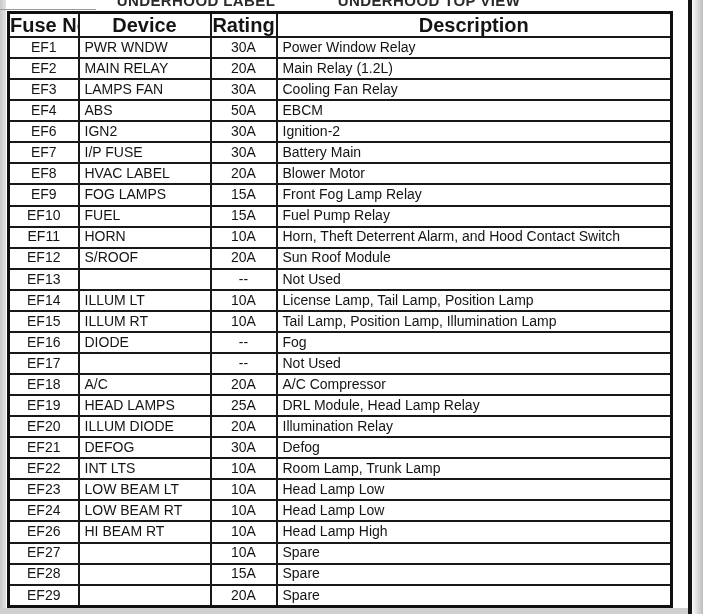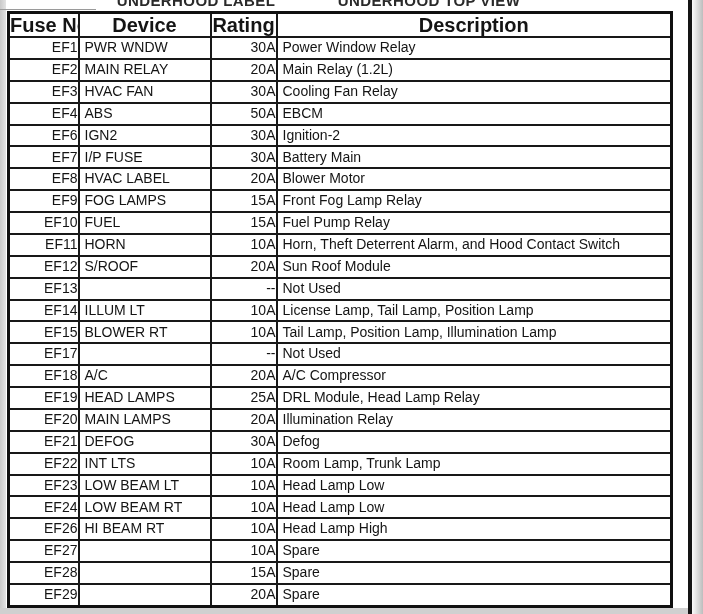--- a/index.html
+++ b/index.html
@@ -66,21 +66,21 @@
     overflow: hidden;
     padding: 0 0 0 5px;
   }
   .fuse-table th {
     height: 22px;
     font-size: 20px;
     font-weight: bold;
     text-align: center;
     padding: 0;
   }
-  .fuse-table td.center { text-align: right; padding: 0; }
+  .fuse-table td.center { text-align: center; padding: 0; }
   col.c-fuse   { width: 70px;  }
   col.c-device { width: 132px; }
   col.c-rating { width: 66px;  }
   col.c-desc   { width: auto;  }
 </style>
 </head>
 <body>
 
 <div class="left-strip"></div>
 <div class="faint-top-line"></div>
@@ -114,21 +114,21 @@
         <td>Power Window Relay</td>
       </tr>
       <tr>
         <td class="center">EF2</td>
         <td>MAIN RELAY</td>
         <td class="center">20A</td>
         <td>Main Relay (1.2L)</td>
       </tr>
       <tr>
         <td class="center">EF3</td>
-        <td>HVAC FAN</td>
+        <td>LAMPS FAN</td>
         <td class="center">30A</td>
         <td>Cooling Fan Relay</td>
       </tr>
       <tr>
         <td class="center">EF4</td>
         <td>ABS</td>
         <td class="center">50A</td>
         <td>EBCM</td>
       </tr>
       <tr>
@@ -180,23 +180,29 @@
         <td>Not Used</td>
       </tr>
       <tr>
         <td class="center">EF14</td>
         <td>ILLUM LT</td>
         <td class="center">10A</td>
         <td>License Lamp, Tail Lamp, Position Lamp</td>
       </tr>
       <tr>
         <td class="center">EF15</td>
-        <td>BLOWER RT</td>
+        <td>ILLUM RT</td>
         <td class="center">10A</td>
         <td>Tail Lamp, Position Lamp, Illumination Lamp</td>
+      </tr>
+      <tr>
+        <td class="center">EF16</td>
+        <td>DIODE</td>
+        <td class="center">--</td>
+        <td>Fog</td>
       </tr>
       <tr>
         <td class="center">EF17</td>
         <td></td>
         <td class="center">--</td>
         <td>Not Used</td>
       </tr>
       <tr>
         <td class="center">EF18</td>
         <td>A/C</td>
@@ -204,21 +210,21 @@
         <td>A/C Compressor</td>
       </tr>
       <tr>
         <td class="center">EF19</td>
         <td>HEAD LAMPS</td>
         <td class="center">25A</td>
         <td>DRL Module, Head Lamp Relay</td>
       </tr>
       <tr>
         <td class="center">EF20</td>
-        <td>MAIN LAMPS</td>
+        <td>ILLUM DIODE</td>
         <td class="center">20A</td>
         <td>Illumination Relay</td>
       </tr>
       <tr>
         <td class="center">EF21</td>
         <td>DEFOG</td>
         <td class="center">30A</td>
         <td>Defog</td>
       </tr>
       <tr>

